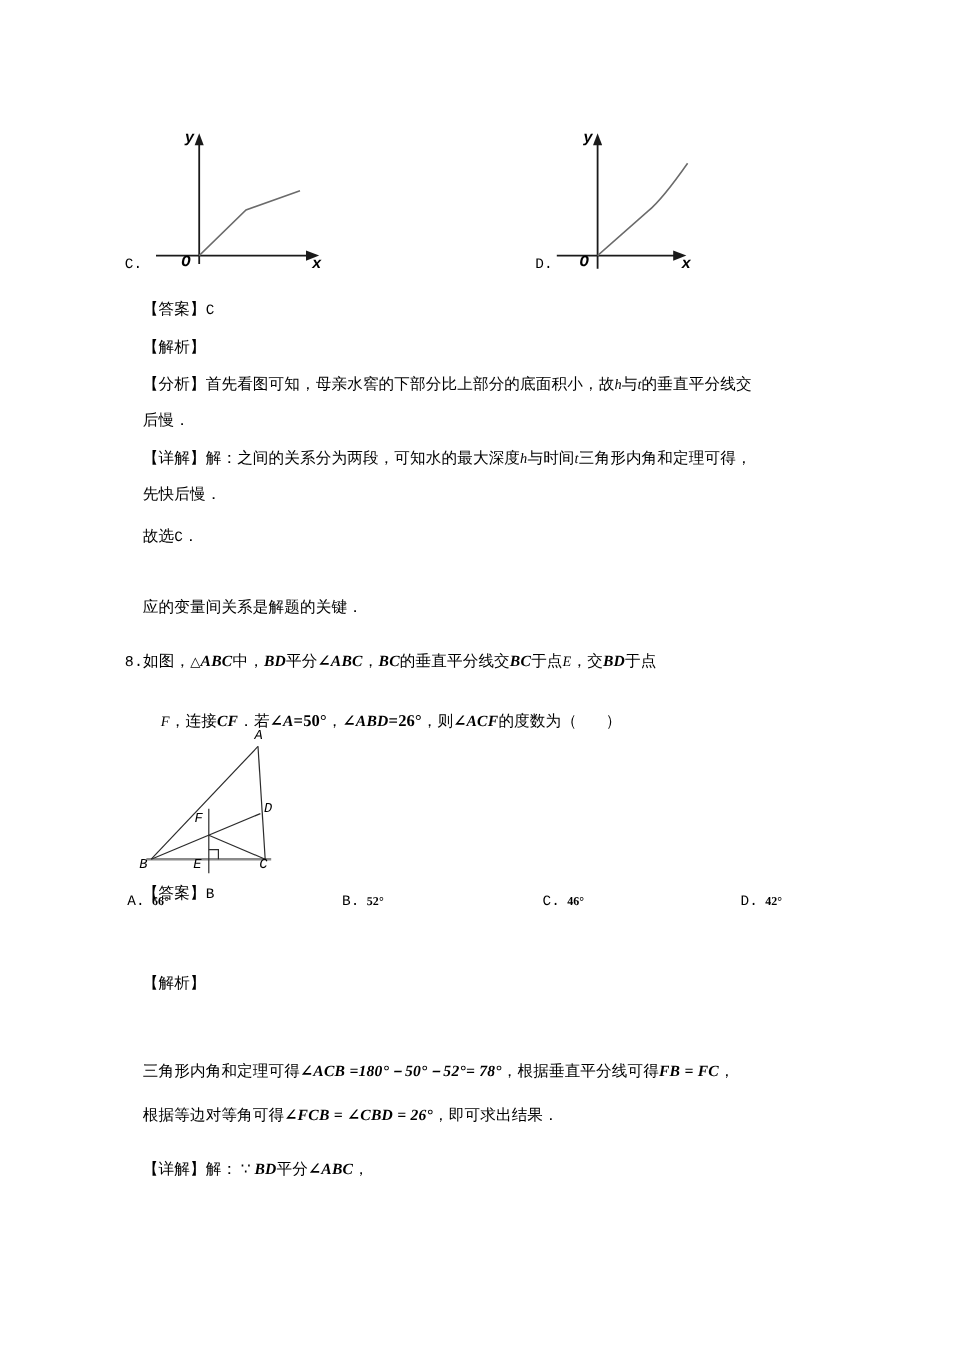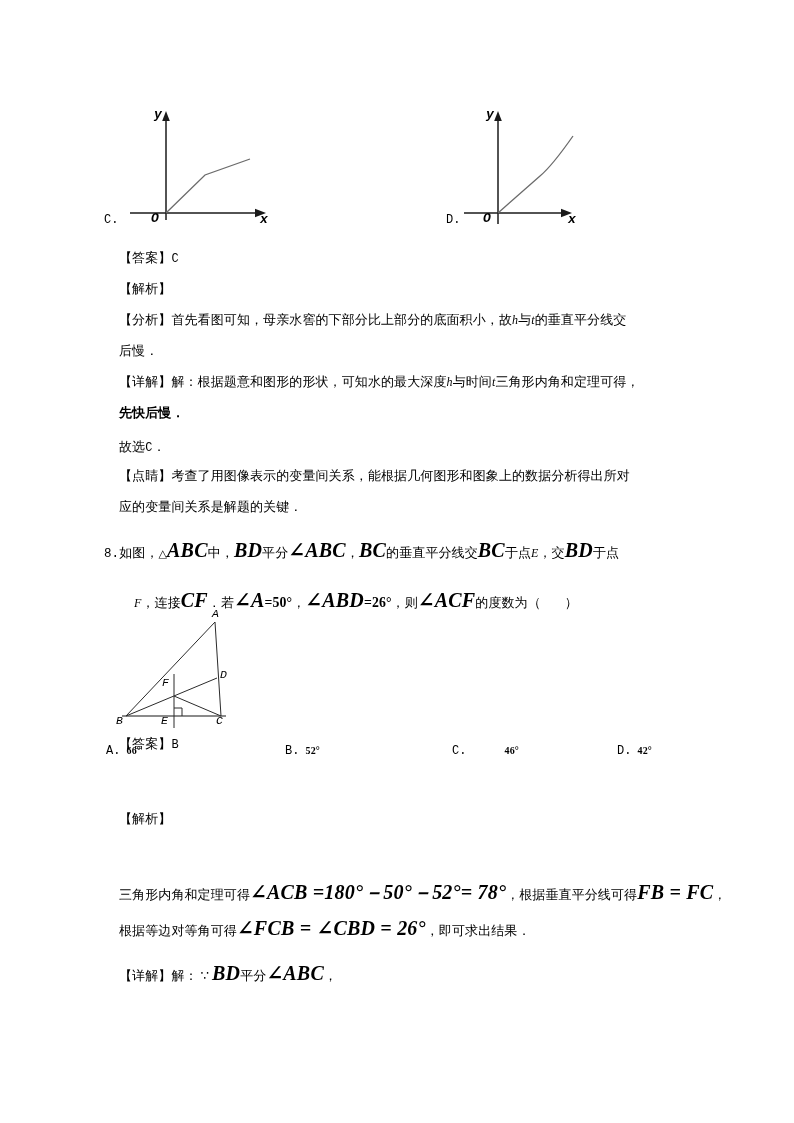--- a/index.html
+++ b/index.html
@@ -34,21 +34,21 @@
   }
   .cn {
     font-family: "DejaVu Sans", "Liberation Sans", sans-serif;
     font-size: 13px;
   }
   
   .mi {
     font-family: "Liberation Serif", "DejaVu Serif", serif;
     font-style: italic;
     font-weight: bold;
-    font-size: 20px;
+    font-size: 13px;
     letter-spacing: 0.2px;
   }
   .mi-sm {
     font-family: "Liberation Serif", "DejaVu Serif", serif;
     font-style: italic;
     font-size: 12px;
   }
   .num {
     font-family: "Liberation Serif", "DejaVu Serif", serif;
     font-weight: bold;
@@ -126,31 +126,28 @@
   <div class="line" style="left:119px; top:280px;">
     <span class="cn">【解析】</span>
   </div>
 
   <div class="line" style="left:119px; top:311px;">
     <span class="cn">【分析】</span><span class="cn">首先看图可知，母亲水窖的下部分比上部分的底面积小，故</span><span class="mi-sm">h</span><span class="cn">与</span><span class="mi-sm">t</span><span class="cn">的垂直平分线交</span>
   </div>
   <div class="line cn" style="left:119px; top:342px;">后慢．</div>
 
   <div class="line" style="left:119px; top:373px;">
-    <span class="cn">【详解】</span><span class="cn">解：根据题意和图形的形状，可知水的最大深度</span><span class="mi-sm">h</span><span class="cn">与时间</span><span class="mi-sm">t</span><span class="cn">三角形内角和定理可得，</span>
-  </div>
-  <div class="line cn" style="left:119px; top:404px;font-weight:bold;">先快后慢．</div>
+    <span class="cn">【详解】</span><span class="cn">解：之间的关系分为两段，可知水的最大深度</span><span class="mi-sm">h</span><span class="cn">与时间</span><span class="mi-sm">t</span><span class="cn">三角形内角和定理可得，</span>
+  </div>
+  <div class="line cn" style="left:119px; top:404px;">先快后慢．</div>
 
   <div class="line" style="left:119px; top:438px;">
     <span class="cn">故选</span><span class="opt-letter">C</span><span class="cn">．</span>
   </div>
 
-  <div class="line" style="left:119px; top:467px;">
-    <span class="cn">【点睛】</span><span class="cn">考查了用图像表示的变量间关系，能根据几何图形和图象上的数据分析得出所对</span>
-  </div>
   <div class="line cn" style="left:119px; top:498px;">应的变量间关系是解题的关键．</div>
 
   <div class="line" style="left:104px; top:542px;">
     <span class="qnum">8.</span><span class="cn">如图，</span><span class="cn" style="font-size:11px;">△</span><span class="mi">ABC</span><span class="cn">中，</span><span class="mi">BD</span><span class="cn">平分</span><span class="mi">∠ABC</span><span class="cn">，</span><span class="mi">BC</span><span class="cn">的垂直平分线交</span><span class="mi">BC</span><span class="cn">于点</span><span class="mi-sm">E</span><span class="cn">，交</span><span class="mi">BD</span><span class="cn">于点</span>
   </div>
 
   <div class="line" style="left:134px; top:580px;margin-top:12px;">
     <span class="mi-sm">F</span><span class="cn">，连接</span><span class="mi">CF</span><span class="cn">．若</span><span class="mi">∠A</span><span class="num">=</span><span class="num">50°</span><span class="cn">，</span><span class="mi">∠ABD</span><span class="num">=</span><span class="num">26°</span><span class="cn">，则</span><span class="mi">∠ACF</span><span class="cn">的度数为（</span><span class="cn" style="padding-left:24px;">）</span>
   </div>
 
@@ -179,21 +176,21 @@
     <span class="fig-label mi-sm" style="left:112px; top:108px; font-size:11.5px;">C</span>
   </div>
 
   <div class="line" style="left:106px; top:741px;">
     <span class="opt-letter">A.</span><span class="opt-val" style="padding-left:6px;">66°</span>
   </div>
   <div class="line" style="left:285px; top:741px;">
     <span class="opt-letter">B.</span><span class="opt-val" style="padding-left:6px;text-align:center;">52°</span>
   </div>
   <div class="line" style="left:452px; top:741px;">
-    <span class="opt-letter">C.</span><span class="opt-val" style="padding-left:6px;margin-left:32px;">46°</span>
+    <span class="opt-letter">C.</span><span class="opt-val" style="padding-left:6px;">46°</span>
   </div>
   <div class="line" style="left:617px; top:741px;">
     <span class="opt-letter">D.</span><span class="opt-val" style="padding-left:6px;">42°</span>
   </div>
 
   <div class="line" style="left:119px; top:735px;">
     <span class="cn">【答案】</span><span class="opt-letter">B</span>
   </div>
 
   <div class="line" style="left:119px; top:810px;">

